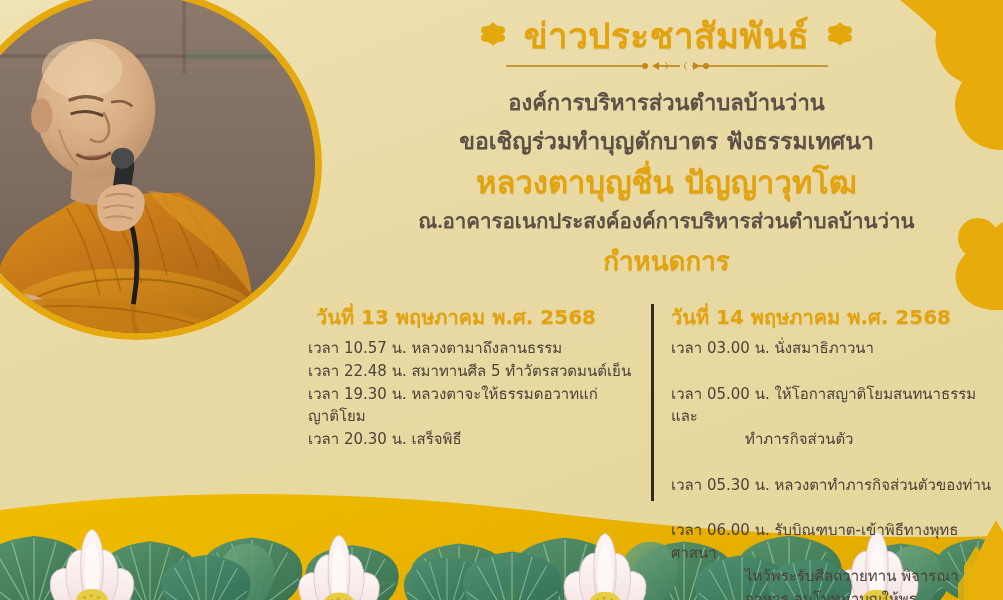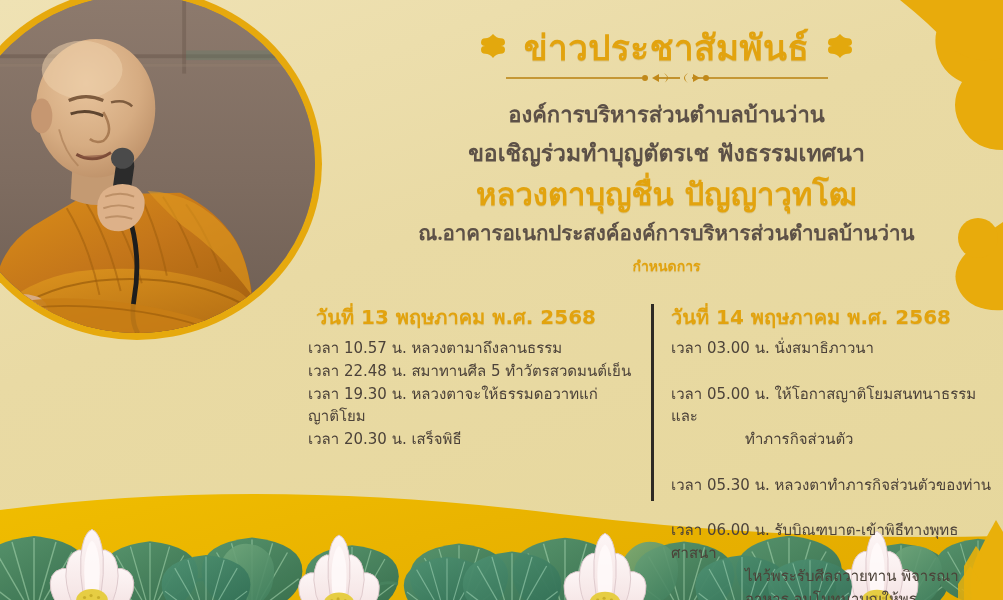--- a/index.html
+++ b/index.html
@@ -32,21 +32,20 @@
   .portrait svg{display:block;width:100%;height:100%;}
 
   
   .header{
     position:absolute;left:330px;top:16px;width:673px;
     text-align:center;z-index:5;
   }
   .title-row{
     display:flex;align-items:center;justify-content:center;gap:18px;
     margin-bottom:2px;
-    margin-top:12px;
   }
   .title{
     font-size:35px;font-weight:bold;color:#e2a30e;letter-spacing:.5px;
     text-shadow:0 1px 0 rgba(140,95,0,.18);
     line-height:1.15;white-space:nowrap;
   }
   .orn{flex:0 0 auto;}
   .title-rule{width:330px;height:14px;margin:1px auto 8px;}
   .sub1{
     font-size:22px;font-weight:bold;color:#5d5147;margin:18px 0 11px;line-height:1.2;
@@ -55,21 +54,21 @@
     font-size:23px;font-weight:bold;color:#5d5147;margin:0 0 9px;line-height:1.2;
   }
   .monk-name{
     font-size:31px;font-weight:bold;color:#e2a30e;margin:0 18px 8px;line-height:1.2;
     text-shadow:0 1px 0 rgba(140,95,0,.16);
   }
   .venue{
     font-size:20.5px;font-weight:bold;color:#5d5147;margin:0 0 6px;line-height:1.2;font-family:Liberation Serif, serif;
   }
   .agenda-head{
-    font-size:14px;font-weight:bold;color:#e2a30e;margin:12px;line-height:1.2;
+    font-size:26px;font-weight:bold;color:#e2a30e;margin:12px;line-height:1.2;
     text-shadow:0 1px 0 rgba(140,95,0,.16);
   }
 
   
   .schedule{position:absolute;left:8px;top:305px;width:1003px;height:215px;z-index:5;}
   .col{position:absolute;top:0;}
   .col-left{left:300px;width:340px;}
   .col-right{left:663px;width:330px;}
   .col-date{
     font-size:20px;font-weight:bold;color:#e2a30e;margin:0 0 7px;line-height:1.25;
@@ -239,21 +238,21 @@
         <circle cx="143" cy="7" r="3" fill="#c1891a"></circle>
         <path d="M150 7 L157 3 L157 11 Z" fill="#c1891a"></path>
         <path d="M162 2 Q170 7 162 12 Q168 7 162 2 Z" fill="#c1891a"></path>
         <path d="M186 2 Q178 7 186 12 Q180 7 186 2 Z" fill="#c1891a"></path>
         <path d="M191 3 L198 7 L191 11 Z" fill="#c1891a"></path>
         <circle cx="204" cy="7" r="3" fill="#c1891a"></circle>
       </svg>
     </div>
 
     <p class="sub1">องค์การบริหารส่วนตำบลบ้านว่าน</p>
-    <p class="sub2">ขอเชิญร่วมทำบุญตัตรเช ฟังธรรมเทศนา</p>
+    <p class="sub2">ขอเชิญร่วมทำบุญตักบาตร ฟังธรรมเทศนา</p>
     <p class="monk-name">หลวงตาบุญชื่น ปัญญาวุทโฒ</p>
     <p class="venue">ณ.อาคารอเนกประสงค์องค์การบริหารส่วนตำบลบ้านว่าน</p>
     <p class="agenda-head">กำหนดการ</p>
   </div>
 
   <div class="divider"></div>
 
   <div class="schedule">
 
     <div class="col col-left">

